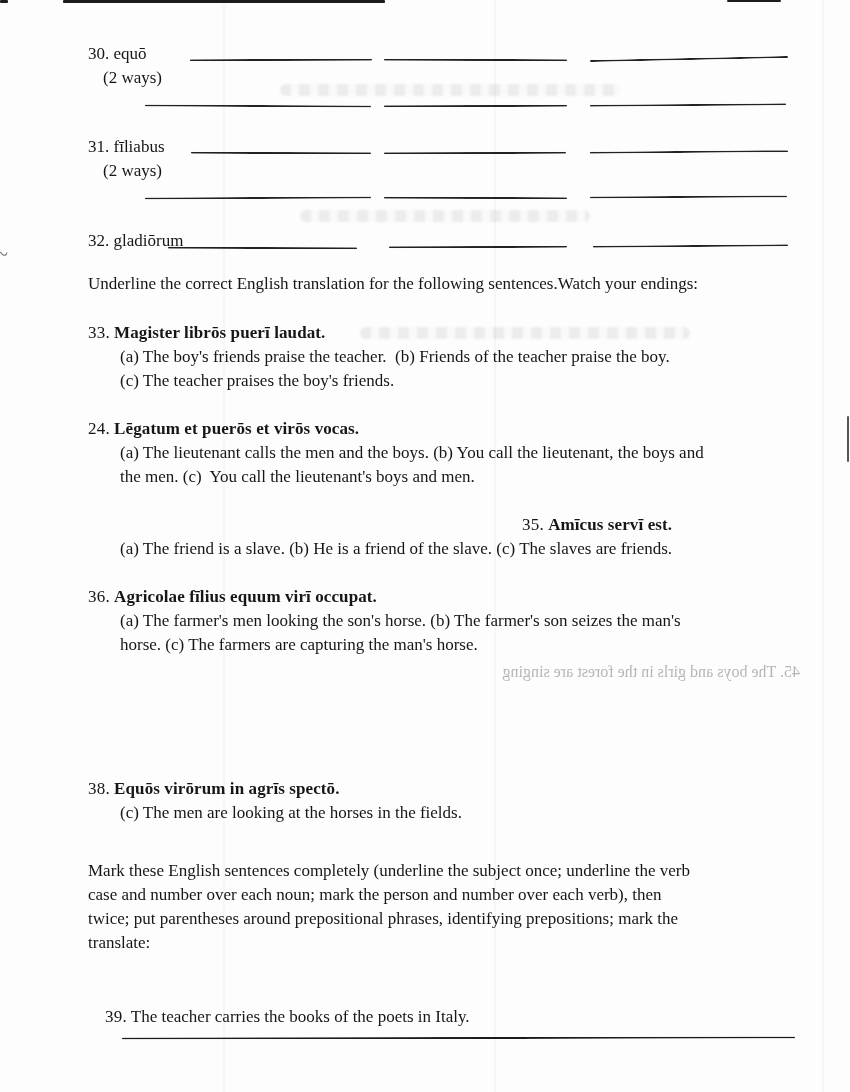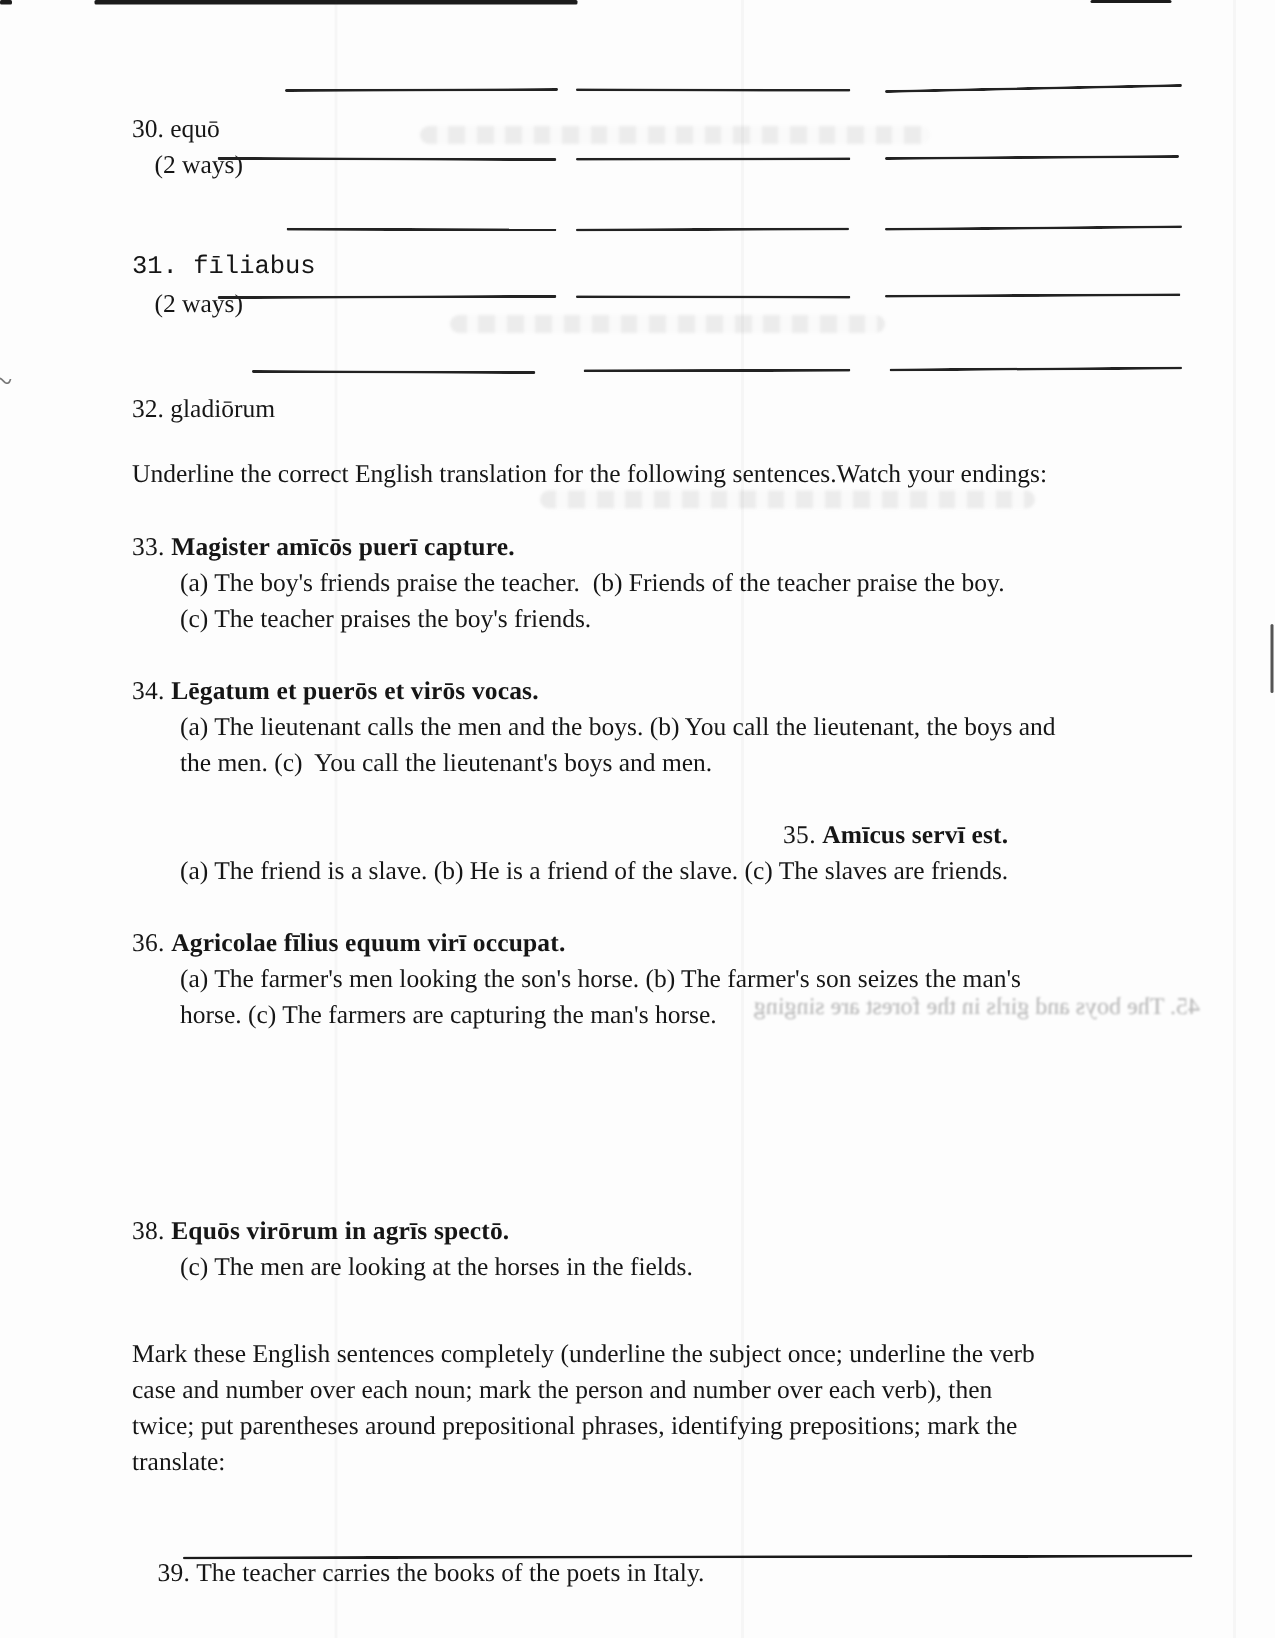--- a/index.html
+++ b/index.html
@@ -10,21 +10,21 @@
   }
   .page {
     position: relative;
     width: 850px; height: 1092px;
     background: #fdfdfd;
     overflow: hidden;
     color: #161616;
     font-size: 17px;
     line-height: 24px;
   }
-  .abs { position: absolute; margin-top: 32px; }
+  .abs { position: absolute; }
   .pre { white-space: pre; }
   
   .blank {
     position: absolute; height: 0;
     border-top: 2px solid #222;
     border-radius: 2px;
   }
   .latin { font-weight: bold; letter-spacing: 0.1px; }
   .num { letter-spacing: 0.2px; }
   .mc-item .opt { margin-left: 32px; }
@@ -88,21 +88,21 @@
     <span>equō</span>
   </div>
   <div class="abs" style="left:103px; top:66px;">(2 ways)</div>
   <div class="blank" style="left:190px; top:59px; width:182px; transform:rotate(-0.2deg);"></div>
   <div class="blank" style="left:384px; top:59px; width:183px; transform:rotate(0.15deg);"></div>
   <div class="blank" style="left:590px; top:58px; width:198px; transform:rotate(-1.2deg);"></div>
   <div class="blank" style="left:145px; top:105px; width:226px; transform:rotate(0.2deg);"></div>
   <div class="blank" style="left:384px; top:105px; width:183px; transform:rotate(-0.1deg);"></div>
   <div class="blank" style="left:590px; top:104px; width:196px; transform:rotate(-0.4deg);"></div>
 
-  <div class="abs" style="left:88px; top:135px;font-family:Liberation Mono, monospace;">
+  <div class="abs" style="left:88px; top:135px;">
     <span>31.</span>
     <span>fīliabus</span>
   </div>
   <div class="abs" style="left:103px; top:159px;">(2 ways)</div>
   <div class="blank" style="left:191px; top:152px; width:180px; transform:rotate(0.15deg);"></div>
   <div class="blank" style="left:384px; top:152px; width:182px; transform:rotate(-0.2deg);"></div>
   <div class="blank" style="left:590px; top:151px; width:198px; transform:rotate(-0.5deg);"></div>
   <div class="blank" style="left:145px; top:197px; width:226px; transform:rotate(-0.2deg);"></div>
   <div class="blank" style="left:384px; top:197px; width:183px; transform:rotate(0.1deg);"></div>
   <div class="blank" style="left:590px; top:196px; width:197px; transform:rotate(-0.3deg);"></div>
@@ -111,27 +111,27 @@
     <span>32.</span>
     <span>gladiōrum</span>
   </div>
   <div class="blank" style="left:168px; top:247px; width:189px; transform:rotate(0.2deg);"></div>
   <div class="blank" style="left:389px; top:246px; width:178px; transform:rotate(-0.15deg);"></div>
   <div class="blank" style="left:593px; top:245px; width:195px; transform:rotate(-0.4deg);"></div>
 
   <div class="abs pre" style="left:88px; top:272px;">Underline the correct English translation for the following sentences.Watch your endings:</div>
 
   <div class="abs mc-item" style="left:88px; top:321px;">
-    <div class="qline"><span class="num">33.</span> <span class="latin">Magister amīcōs puerī capture.</span></div>
+    <div class="qline"><span class="num">33.</span> <span class="latin">Magister librōs puerī laudat.</span></div>
     <div class="opt">(a) The boy's friends praise the teacher.  (b) Friends of the teacher praise the boy.</div>
     <div class="opt">(c) The teacher praises the boy's friends.</div>
   </div>
 
   <div class="abs mc-item" style="left:88px; top:417px;">
-    <div class="qline"><span class="num">34.</span> <span class="latin">Lēgatum et puerōs et virōs vocas.</span></div>
+    <div class="qline"><span class="num">24.</span> <span class="latin">Lēgatum et puerōs et virōs vocas.</span></div>
     <div class="opt">(a) The lieutenant calls the men and the boys. (b) You call the lieutenant, the boys and</div>
     <div class="opt">the men. (c)  You call the lieutenant's boys and men.</div>
   </div>
 
   <div class="abs mc-item" style="left:88px; top:513px;text-align:right;">
     <div class="qline"><span class="num">35.</span> <span class="latin">Amīcus servī est.</span></div>
     <div class="opt">(a) The friend is a slave. (b) He is a friend of the slave. (c) The slaves are friends.</div>
   </div>
 
   <div class="abs mc-item" style="left:88px; top:585px;">

